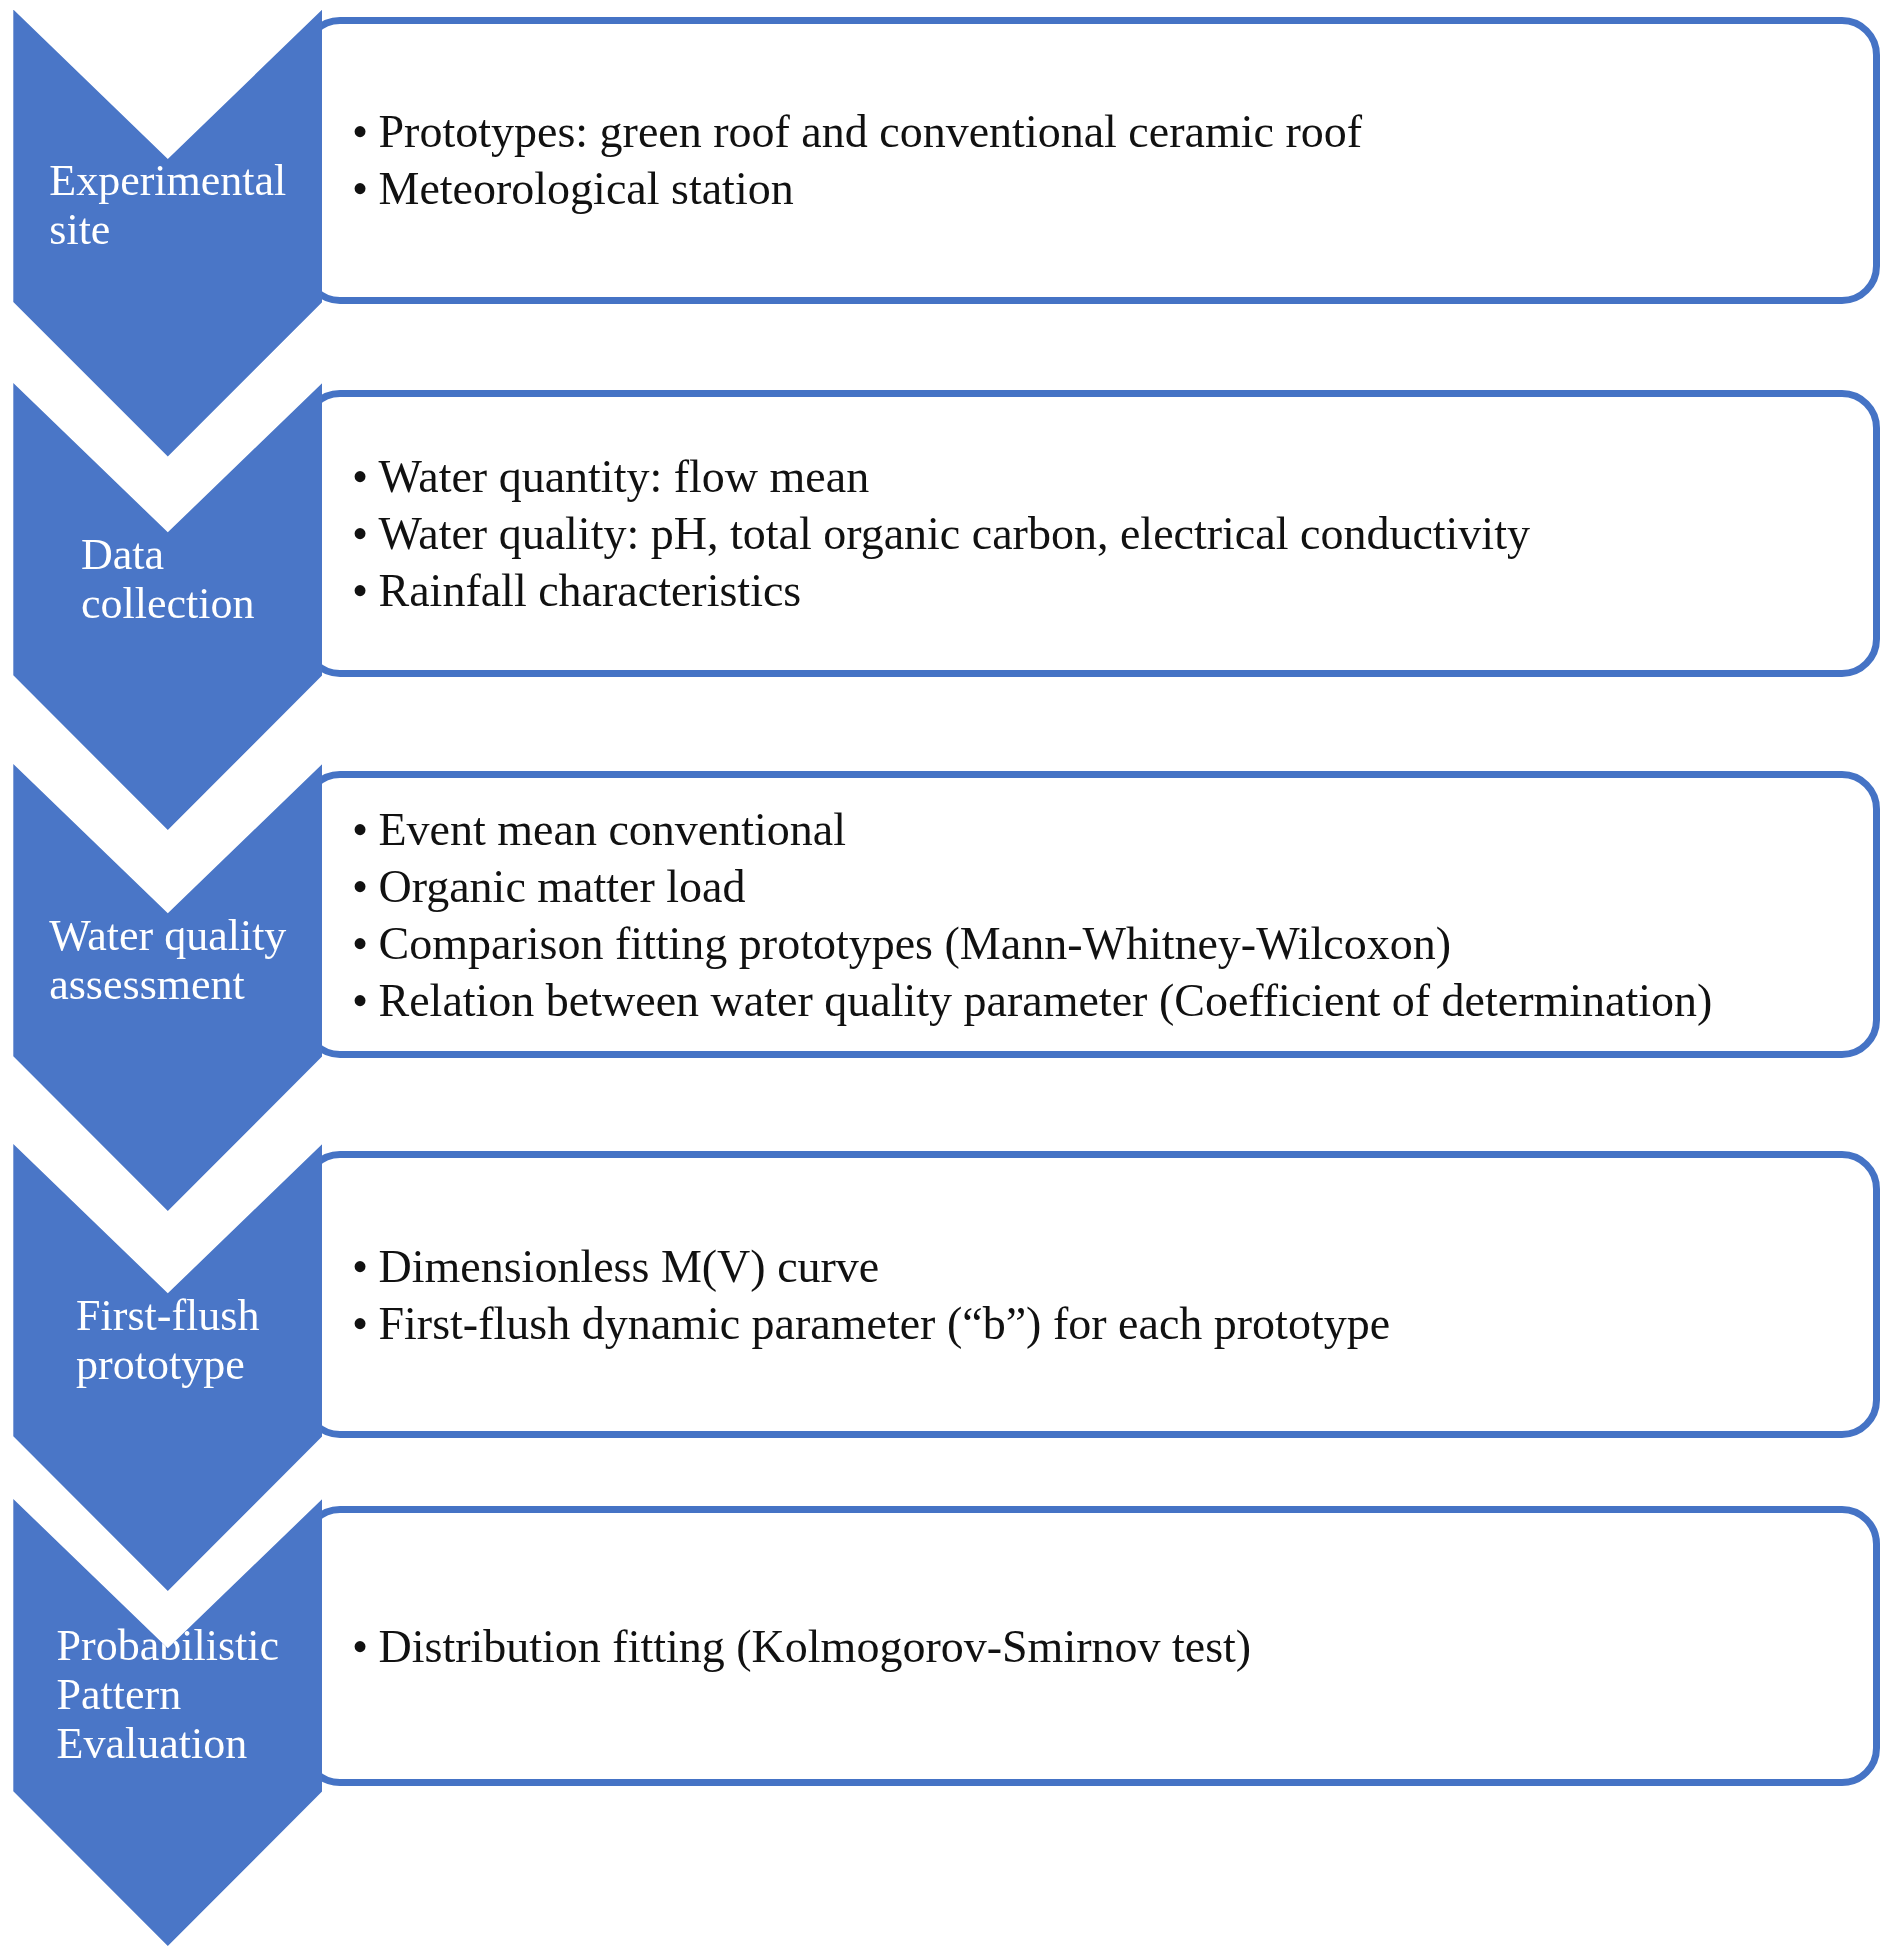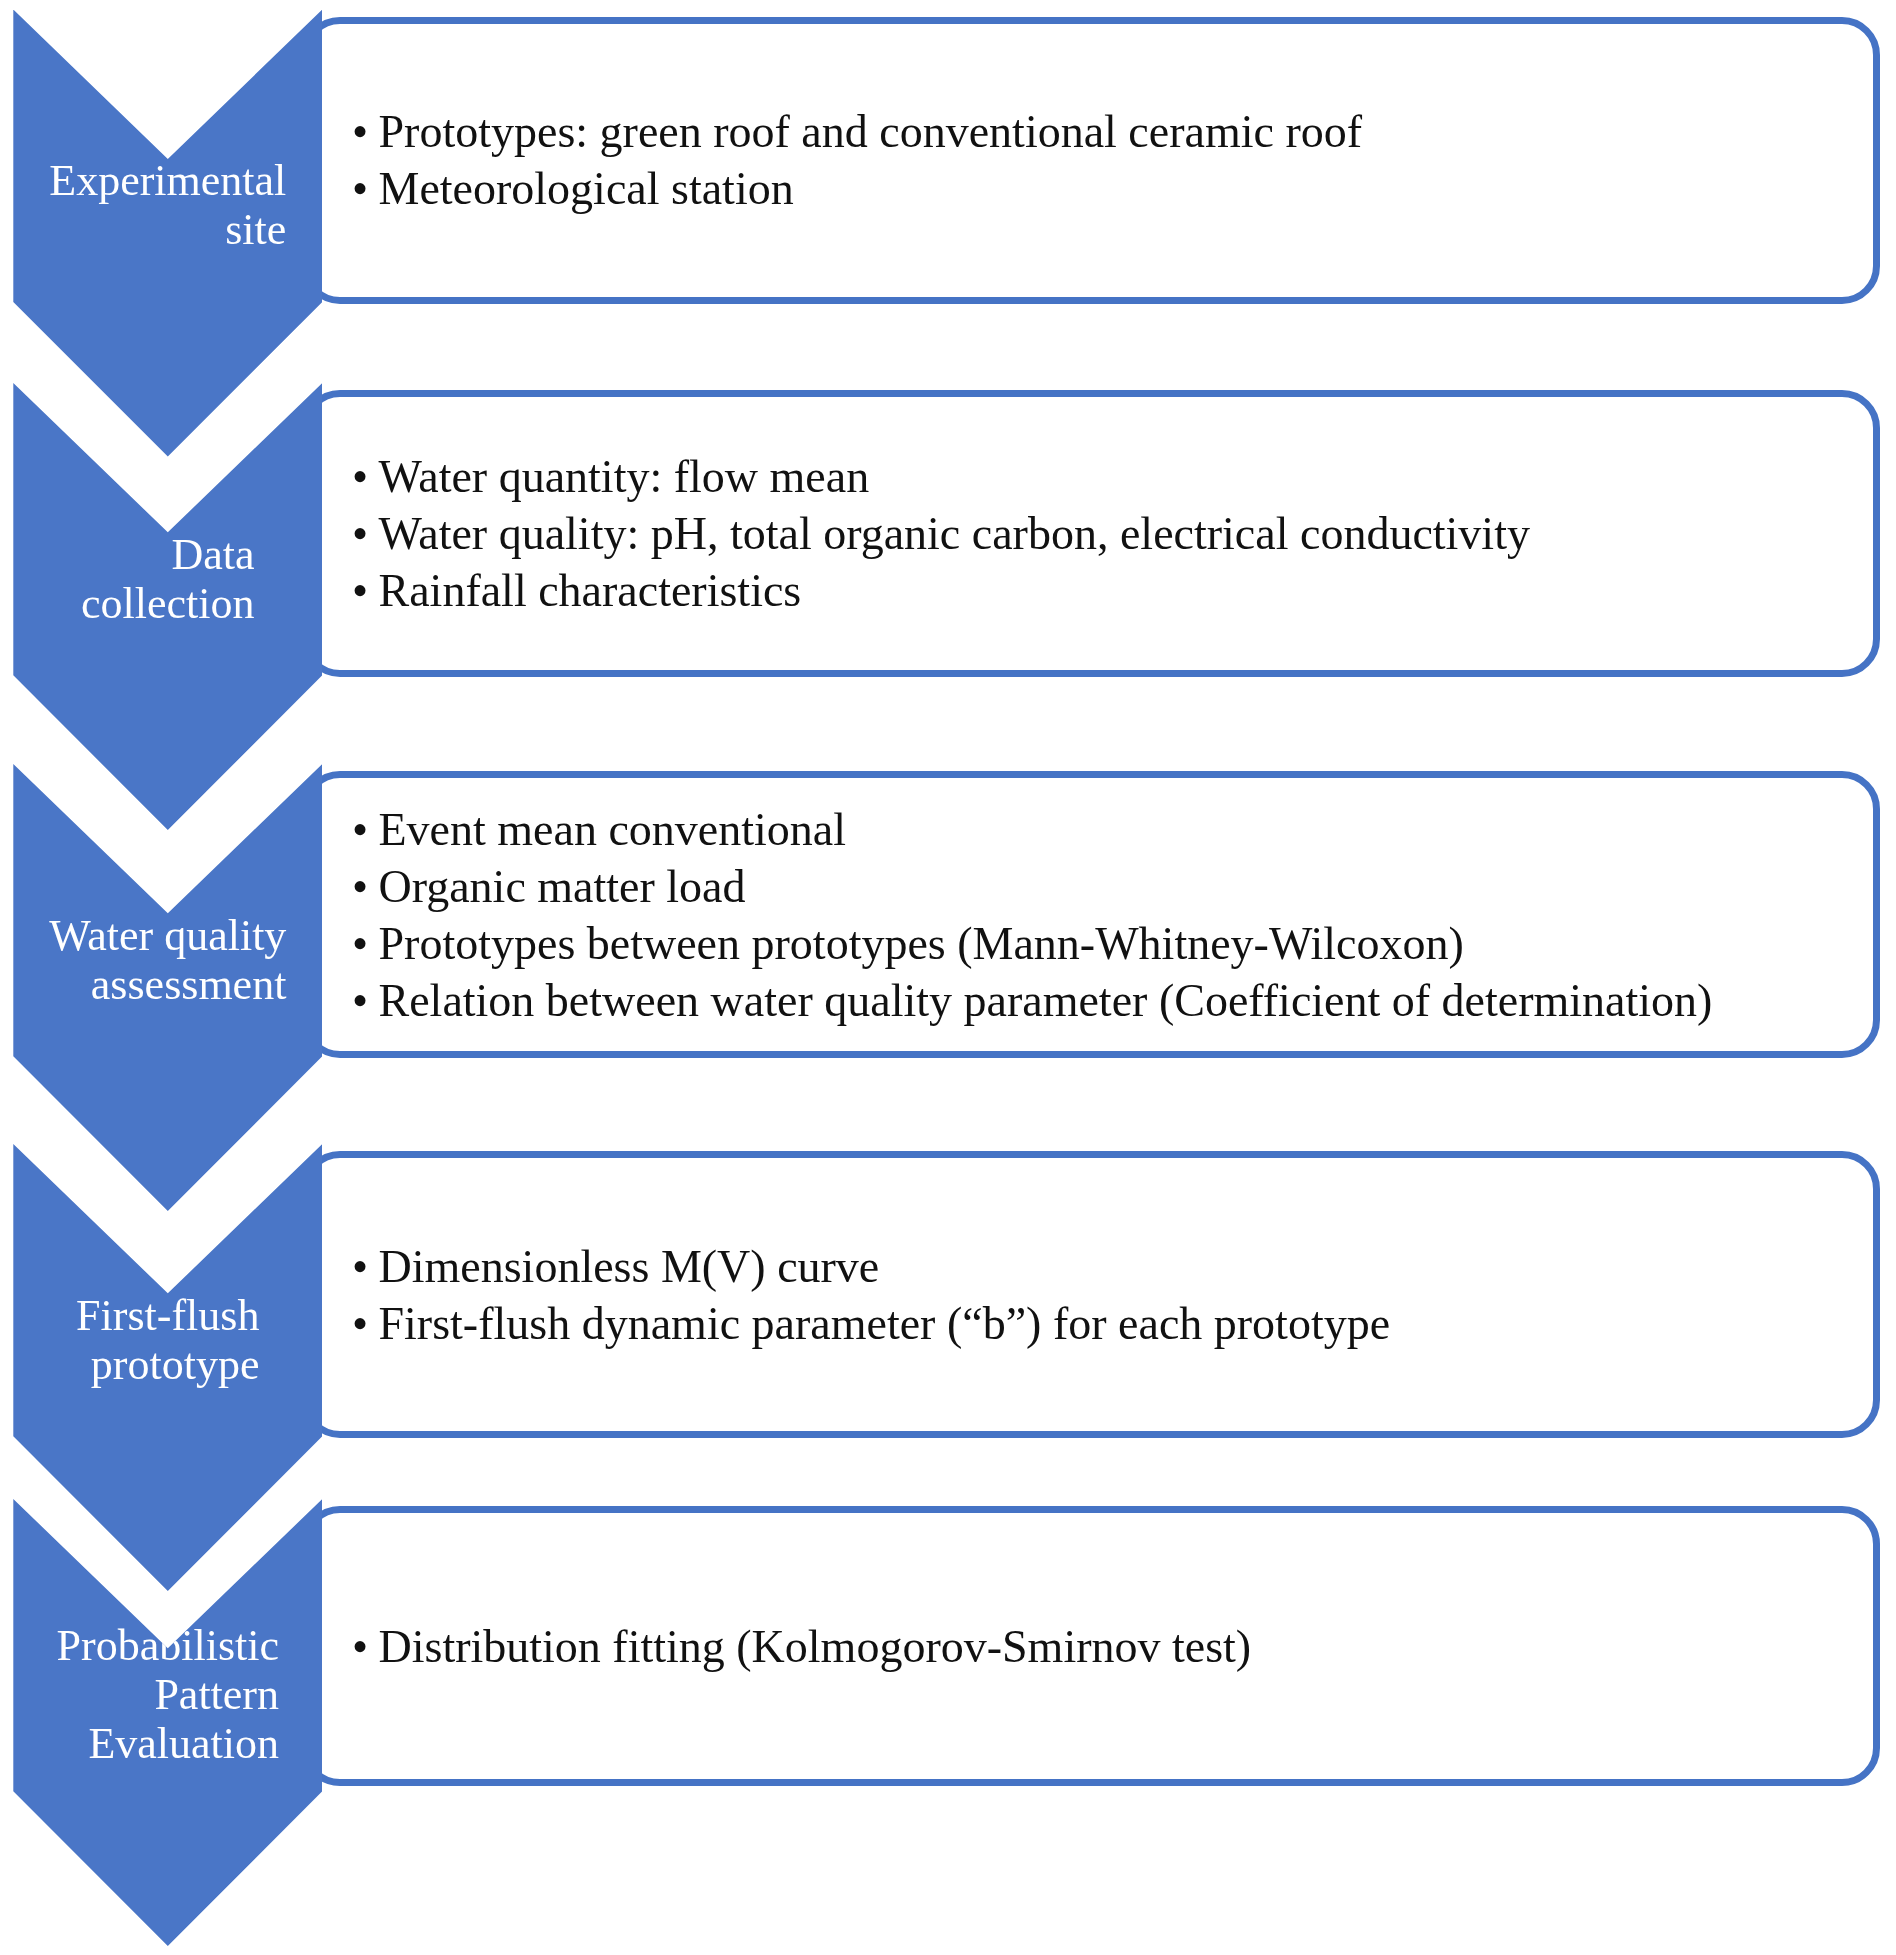--- a/index.html
+++ b/index.html
@@ -83,21 +83,21 @@
   }
   .chevron-label{
     position:absolute;
     left:0;
     right:0;
     top:107px;
     height:177px;
     display:flex;
     align-items:center;
     justify-content:center;
-    text-align:right;
+    text-align:left;
     color:var(--label-text);
     font-size:44px;
     line-height:49px;
     white-space:pre-line;
   }
 </style>
 </head>
 <body>
 
 <div id="diagram">
@@ -150,21 +150,21 @@
           <li>
             <span class="dot">•</span>
             <span class="txt">Event mean conventional</span>
           </li>
           <li>
             <span class="dot">•</span>
             <span class="txt">Organic matter load</span>
           </li>
           <li>
             <span class="dot">•</span>
-            <span class="txt">Prototypes between prototypes (Mann-Whitney-Wilcoxon)</span>
+            <span class="txt">Comparison fitting prototypes (Mann-Whitney-Wilcoxon)</span>
           </li>
           <li>
             <span class="dot">•</span>
             <span class="txt">Relation between water quality parameter (Coefficient of determination)</span>
           </li>
         </ul>
       </div>
       <div class="chevron">
         <div class="chevron-label">Water quality
 assessment</div>

